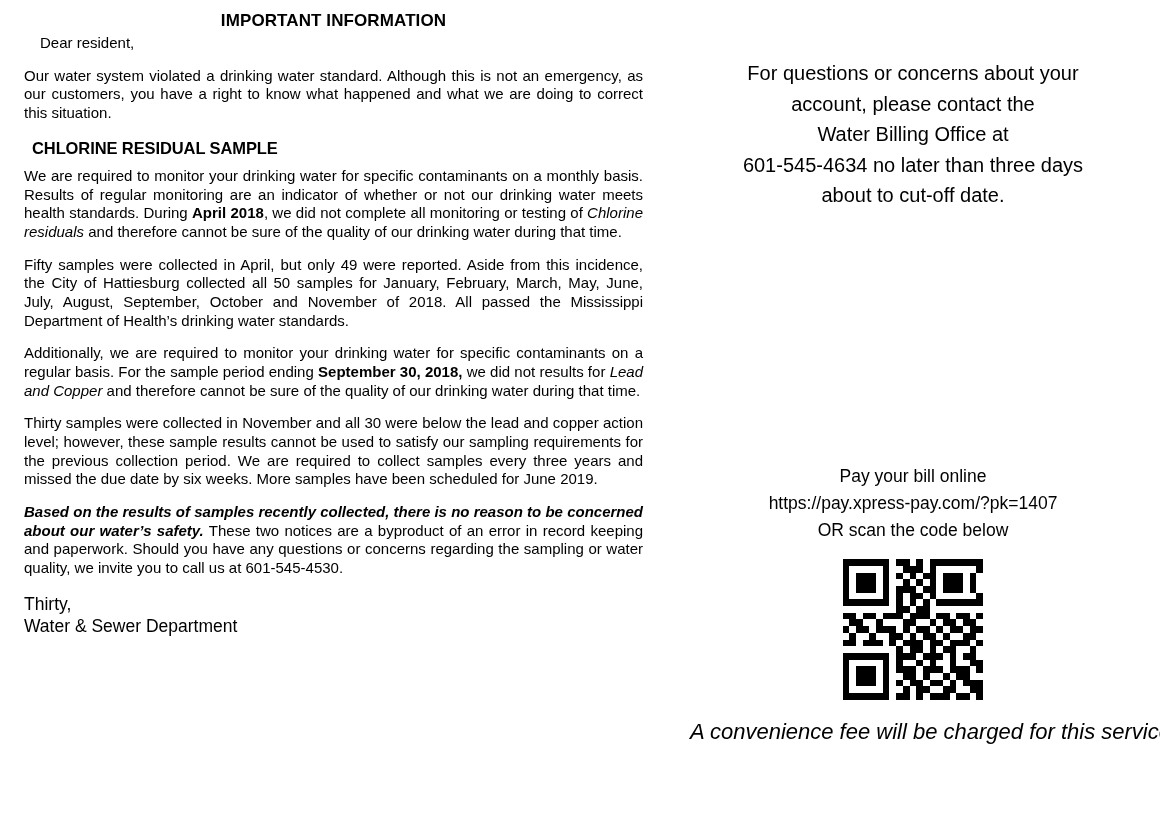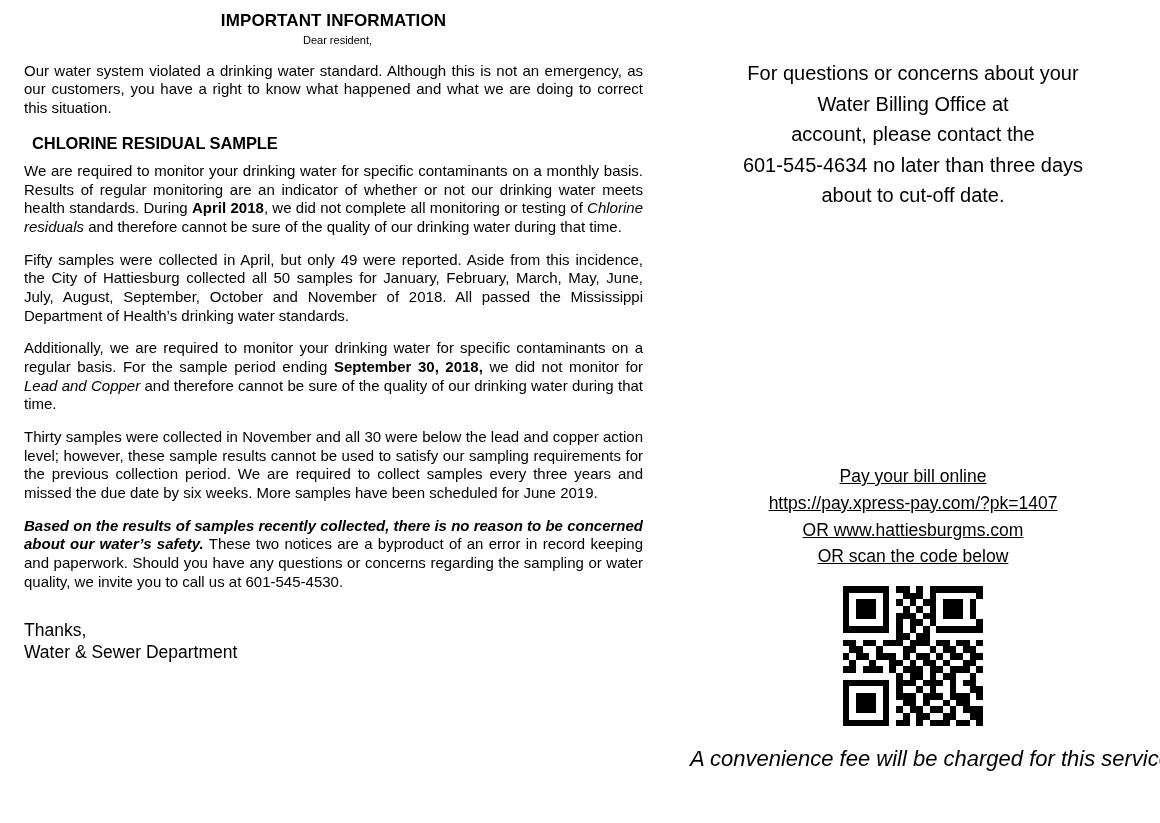--- a/index.html
+++ b/index.html
@@ -31,41 +31,41 @@
   }
   .doc-title {
     font-size: 17px;
     font-weight: bold;
     text-align: center;
     letter-spacing: 0.1px;
     margin: 0 0 2px 0;
     line-height: 1.25;
   }
   .salutation {
-    font-size: 11px;
+    font-size: 15px;
     line-height: 1.3;
-    margin: 0 0 14px 8px;
-    text-align: center;
+    margin: 0 0 14px 16px;
+    text-align: left;
   }
   .section-head {
     font-size: 16.5px;
     font-weight: bold;
     margin: 8px;
     line-height: 1.35;
     letter-spacing: -0.1px;
   }
   p.body-par {
     font-size: 15px;
     line-height: 1.245;
     margin: 0 0 14px 0;
     text-align: justify;
     text-justify: inter-word;
   }
   p.body-par.last {
-    margin-bottom: 29px;
+    margin-bottom: 16px;
   }
   .signoff {
     font-size: 17.5px;
     line-height: 1.25;
     margin: 0;
     text-align: left;
   }
   .b { font-weight: bold; }
   .i { font-style: italic; }
   .bi { font-weight: bold; font-style: italic; }
@@ -81,21 +81,20 @@
   .contact-block {
     margin-top: 48px;
     font-size: 20px;
     line-height: 1.53;
   }
   .contact-block div { white-space: nowrap; }
   .pay-block {
     margin-top: 252px;
     font-size: 17.5px;
     line-height: 1.53;
-    text-decoration: underline;
   }
   .pay-block div { white-space: nowrap; }
 
   
   .qr-wrap {
     margin-top: 16px;
     display: flex;
     justify-content: center;
   }
   .qr-code {
@@ -128,47 +127,46 @@
 
     <p class="salutation">Dear resident,</p>
 
     <p class="body-par">Our water system violated a drinking water standard. Although this is not an emergency, as our customers, you have a right to know what happened and what we are doing to correct this situation.</p>
 
     <div class="section-head">CHLORINE RESIDUAL SAMPLE</div>
     <p class="body-par"><span>We are required to monitor your drinking water for specific contaminants on a monthly basis. Results of regular monitoring are an indicator of whether or not our drinking water meets health standards. During </span><span class="b">April 2018</span><span>, we did not complete all monitoring or testing of </span><span class="i">Chlorine residuals</span><span> and therefore cannot be sure of the quality of our drinking water during that time.</span></p>
 
     <p class="body-par">Fifty samples were collected in April, but only 49 were reported. Aside from this incidence, the City of Hattiesburg collected all 50 samples for January, February, March, May, June, July, August, September, October and November of 2018. All passed the Mississippi Department of Health’s drinking water standards.</p>
 
-    <p class="body-par"><span>Additionally, we are required to monitor your drinking water for specific contaminants on a regular basis. For the sample period ending </span><span class="b">September 30, 2018,</span><span> we did not monitor for </span><span class="i">Lead and Copper</span><span> and therefore cannot be sure of the quality of our drinking water during that time.</span></p>
+    <p class="body-par"><span>Additionally, we are required to monitor your drinking water for specific contaminants on a regular basis. For the sample period ending </span><span class="b">September 30, 2018,</span><span> we did not results for </span><span class="i">Lead and Copper</span><span> and therefore cannot be sure of the quality of our drinking water during that time.</span></p>
 
     <p class="body-par">Thirty samples were collected in November and all 30 were below the lead and copper action level; however, these sample results cannot be used to satisfy our sampling requirements for the previous collection period. We are required to collect samples every three years and missed the due date by six weeks. More samples have been scheduled for June 2019.</p>
 
     <p class="body-par last"><span class="bi">Based on the results of samples recently collected, there is no reason to be concerned about our water’s safety.</span><span> These two notices are a byproduct of an error in record keeping and paperwork. Should you have any questions or concerns regarding the sampling or water quality, we invite you to call us at 601-545-4530.</span></p>
 
     <div class="signoff">
-      <div>Thanks,</div>
+      <div>Thirty,</div>
       <div>Water &amp; Sewer Department</div>
     </div>
 
   </div>
 
   <div class="right-col">
 
     <div class="contact-block">
       <div>For questions or concerns about your</div>
+      <div>account, please contact the</div>
       <div>Water Billing Office at</div>
-      <div>account, please contact the</div>
       <div>601-545-4634 no later than three days</div>
       <div>about to cut-off date.</div>
     </div>
 
     <div class="pay-block">
       <div>Pay your bill online</div>
       <div>https://pay.xpress-pay.com/?pk=1407</div>
-      <div>OR  www.hattiesburgms.com</div>
       <div>OR scan the code below</div>
     </div>
 
     <div class="qr-wrap">
       <div class="qr-code" id="qr-code">
           <i class="on"></i>
           <i class="on"></i>
           <i class="on"></i>
           <i class="on"></i>
           <i class="on"></i>

